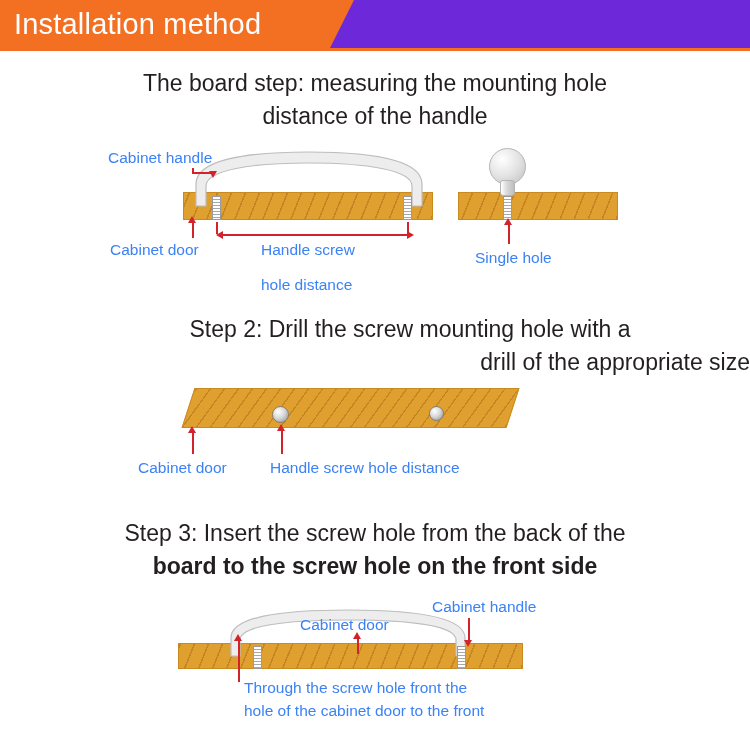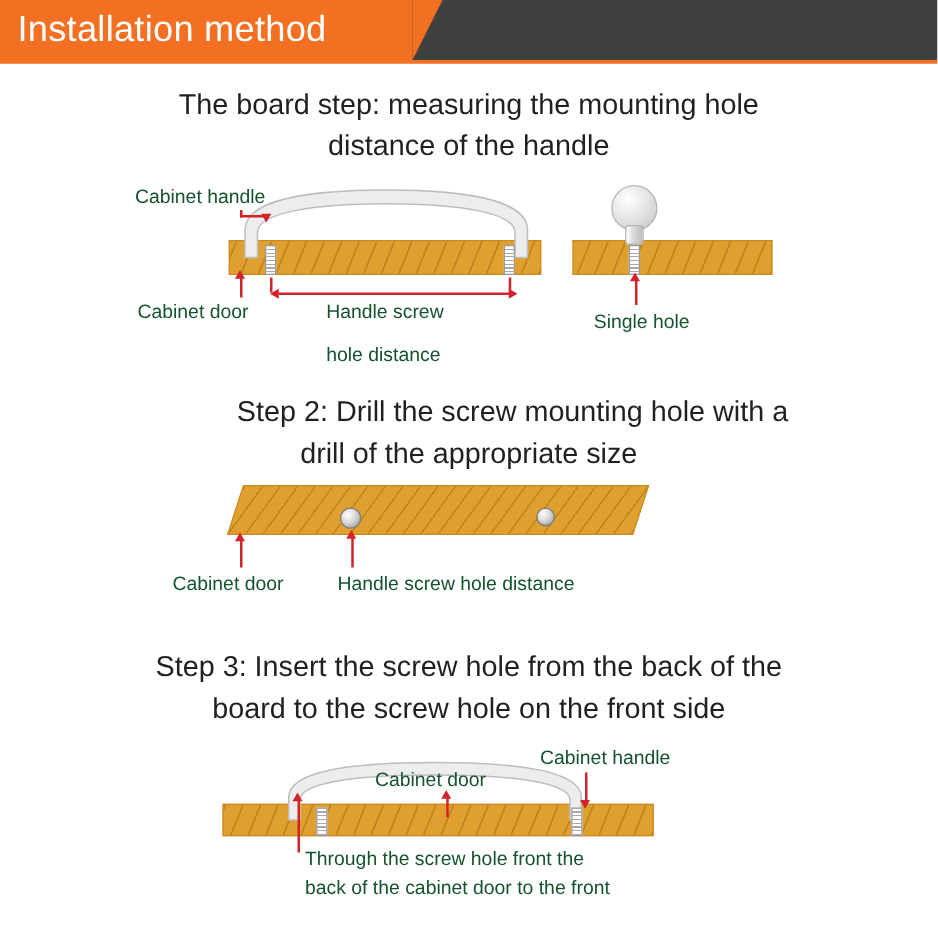--- a/index.html
+++ b/index.html
@@ -15,21 +15,21 @@
     position: relative;
   }
 
   
   .header {
     position: absolute;
     left: 0;
     top: 0;
     width: 750px;
     height: 48px;
-    background: #404040;
+    background: #6d28d9;
   }
   .header-accent {
     position: absolute;
     left: 0;
     top: 0;
     width: 330px;
     height: 48px;
     background: #f36f21;
   }
   .header-accent:after {
@@ -68,21 +68,21 @@
     width: 750px;
     text-align: center;
     font-size: 23px;
     line-height: 31px;
     color: #231f20;
   }
   .label {
     position: absolute;
     font-size: 15.5px;
     line-height: 20px;
-    color: #14532d;
+    color: #3b82f6;
     white-space: nowrap;
   }
 
   
   .board {
     position: absolute;
     background: #e0a030;
     background-image: repeating-linear-gradient(
         -68deg,
         rgba(150, 90, 10, 0.38) 0px,
@@ -215,36 +215,36 @@
 
 <div class="board" style="left:458px; top:192px; width:160px; height:28px;"></div>
 <div class="knob-head" style="left:489px; top:148px; width:37px; height:37px;"></div>
 <div class="knob-stem" style="left:500px; top:180px; width:15px; height:16px; border-radius:3px;"></div>
 <div class="screw" style="left:503px; top:196px; height:24px;"></div>
 <div class="label" style="left:475px; top:248px;">Single hole</div>
 <div class="leader v" style="left:508px; top:224px; height:20px;"></div>
 <div class="arrowhead up" style="left:504px; top:218px;"></div>
 
 <div class="step-title" style="left:0; top:314px;margin-left:35px;">Step 2: Drill the screw mounting hole with a</div>
-<div class="step-title" style="left:0; top:347px;">drill of the appropriate size</div>
+<div class="step-title" style="left:0; top:347px;text-align:right;">drill of the appropriate size</div>
 
 <div class="board skew" style="left:188px; top:388px; width:325px; height:40px;"></div>
 <div class="hole" style="left:272px; top:406px; width:17px; height:17px;"></div>
 <div class="hole" style="left:429px; top:406px; width:15px; height:15px;"></div>
 
 <div class="label" style="left:138px; top:458px;">Cabinet door</div>
 <div class="leader v" style="left:192px; top:432px; height:22px;"></div>
 <div class="arrowhead up" style="left:188px; top:426px;"></div>
 
 <div class="label" style="left:270px; top:458px;text-align:right;">Handle screw hole distance</div>
 <div class="leader v" style="left:281px; top:430px; height:24px;"></div>
 <div class="arrowhead up" style="left:277px; top:424px;"></div>
 
 <div class="step-title" style="left:0; top:518px;">Step 3: Insert the screw hole from the back of the</div>
-<div class="step-title" style="left:0; top:551px;">board to the screw hole on the front side</div>
+<div class="step-title" style="left:0; top:551px;font-weight:bold;">board to the screw hole on the front side</div>
 
 <div class="board" style="left:178px; top:643px; width:345px; height:26px;"></div>
 
 <svg class="handle-svg" style="left:222px; top:608px;" width="252" height="50" viewBox="0 0 252 50">
   <path d="M9 48 L9 30 C9 9 57 2 126 2 C195 2 243 9 243 30 L243 48 L234 48 L234 32 C234 18 190 12 126 12 C62 12 18 18 18 32 L18 48 Z" fill="#ededed" stroke="#bdbdbd" stroke-width="1.2"></path>
 </svg>
 
 <div class="screw" style="left:253px; top:646px; height:23px;"></div>
 <div class="screw" style="left:457px; top:646px; height:23px;"></div>
 
@@ -252,13 +252,13 @@
 <div class="leader v" style="left:357px; top:638px; height:16px;"></div>
 <div class="arrowhead up" style="left:353px; top:632px;"></div>
 
 <div class="label" style="left:432px; top:597px;">Cabinet handle</div>
 <div class="leader v" style="left:468px; top:618px; height:26px;"></div>
 <div class="arrowhead down" style="left:464px; top:640px;"></div>
 
 <div class="leader v" style="left:238px; top:640px; height:42px;"></div>
 <div class="arrowhead up" style="left:234px; top:634px;"></div>
 <div class="label" style="left:244px; top:678px;">Through the screw hole front the</div>
-<div class="label" style="left:244px; top:701px;">back of the cabinet door to the front</div>
+<div class="label" style="left:244px; top:701px;">hole of the cabinet door to the front</div>
 
 </body></html>

